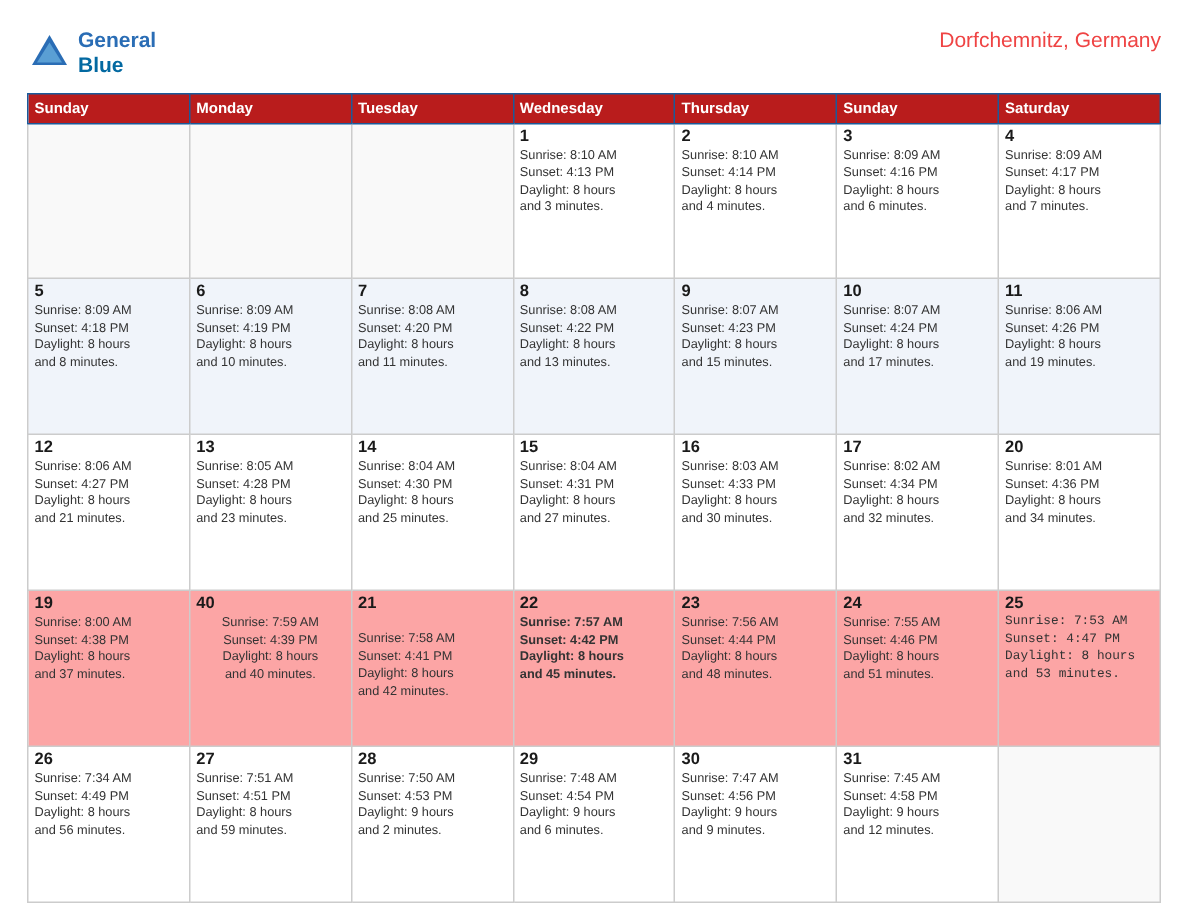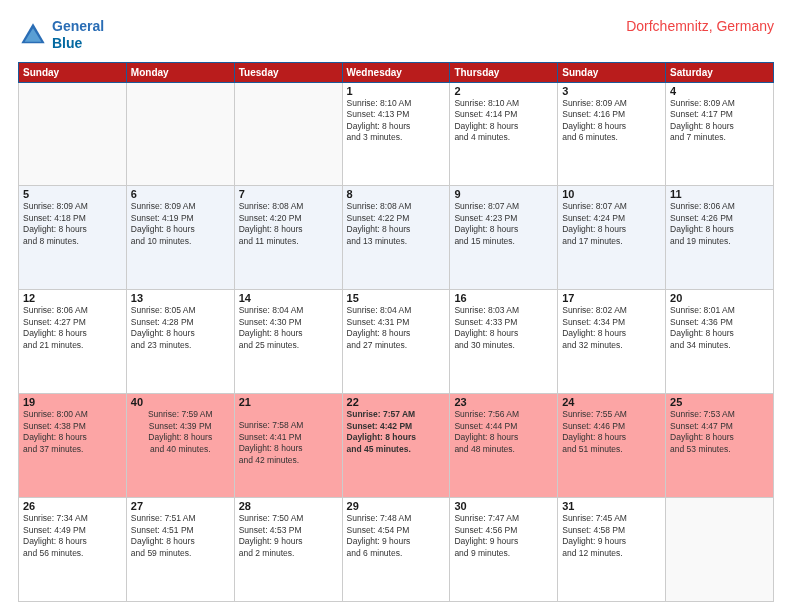--- a/index.html
+++ b/index.html
@@ -299,21 +299,21 @@
           </td>
           <td>
             <div class="day-num">24</div>
             <div class="day-info" style="white-space: pre-line;">Sunrise: 7:55 AM
 Sunset: 4:46 PM
 Daylight: 8 hours
 and 51 minutes.</div>
           </td>
           <td>
             <div class="day-num">25</div>
-            <div class="day-info" style="white-space: pre-line;">Sunrise: 7:53 AM
+            <div class="day-info" style="white-space: pre-line; font-family: Liberation Mono, monospace;">Sunrise: 7:53 AM
 Sunset: 4:47 PM
 Daylight: 8 hours
 and 53 minutes.</div>
           </td>
         </tr>
         <tr style="background: rgb(255, 255, 255);">
           <td>
             <div class="day-num">26</div>
             <div class="day-info" style="white-space: pre-line;">Sunrise: 7:34 AM
 Sunset: 4:49 PM

